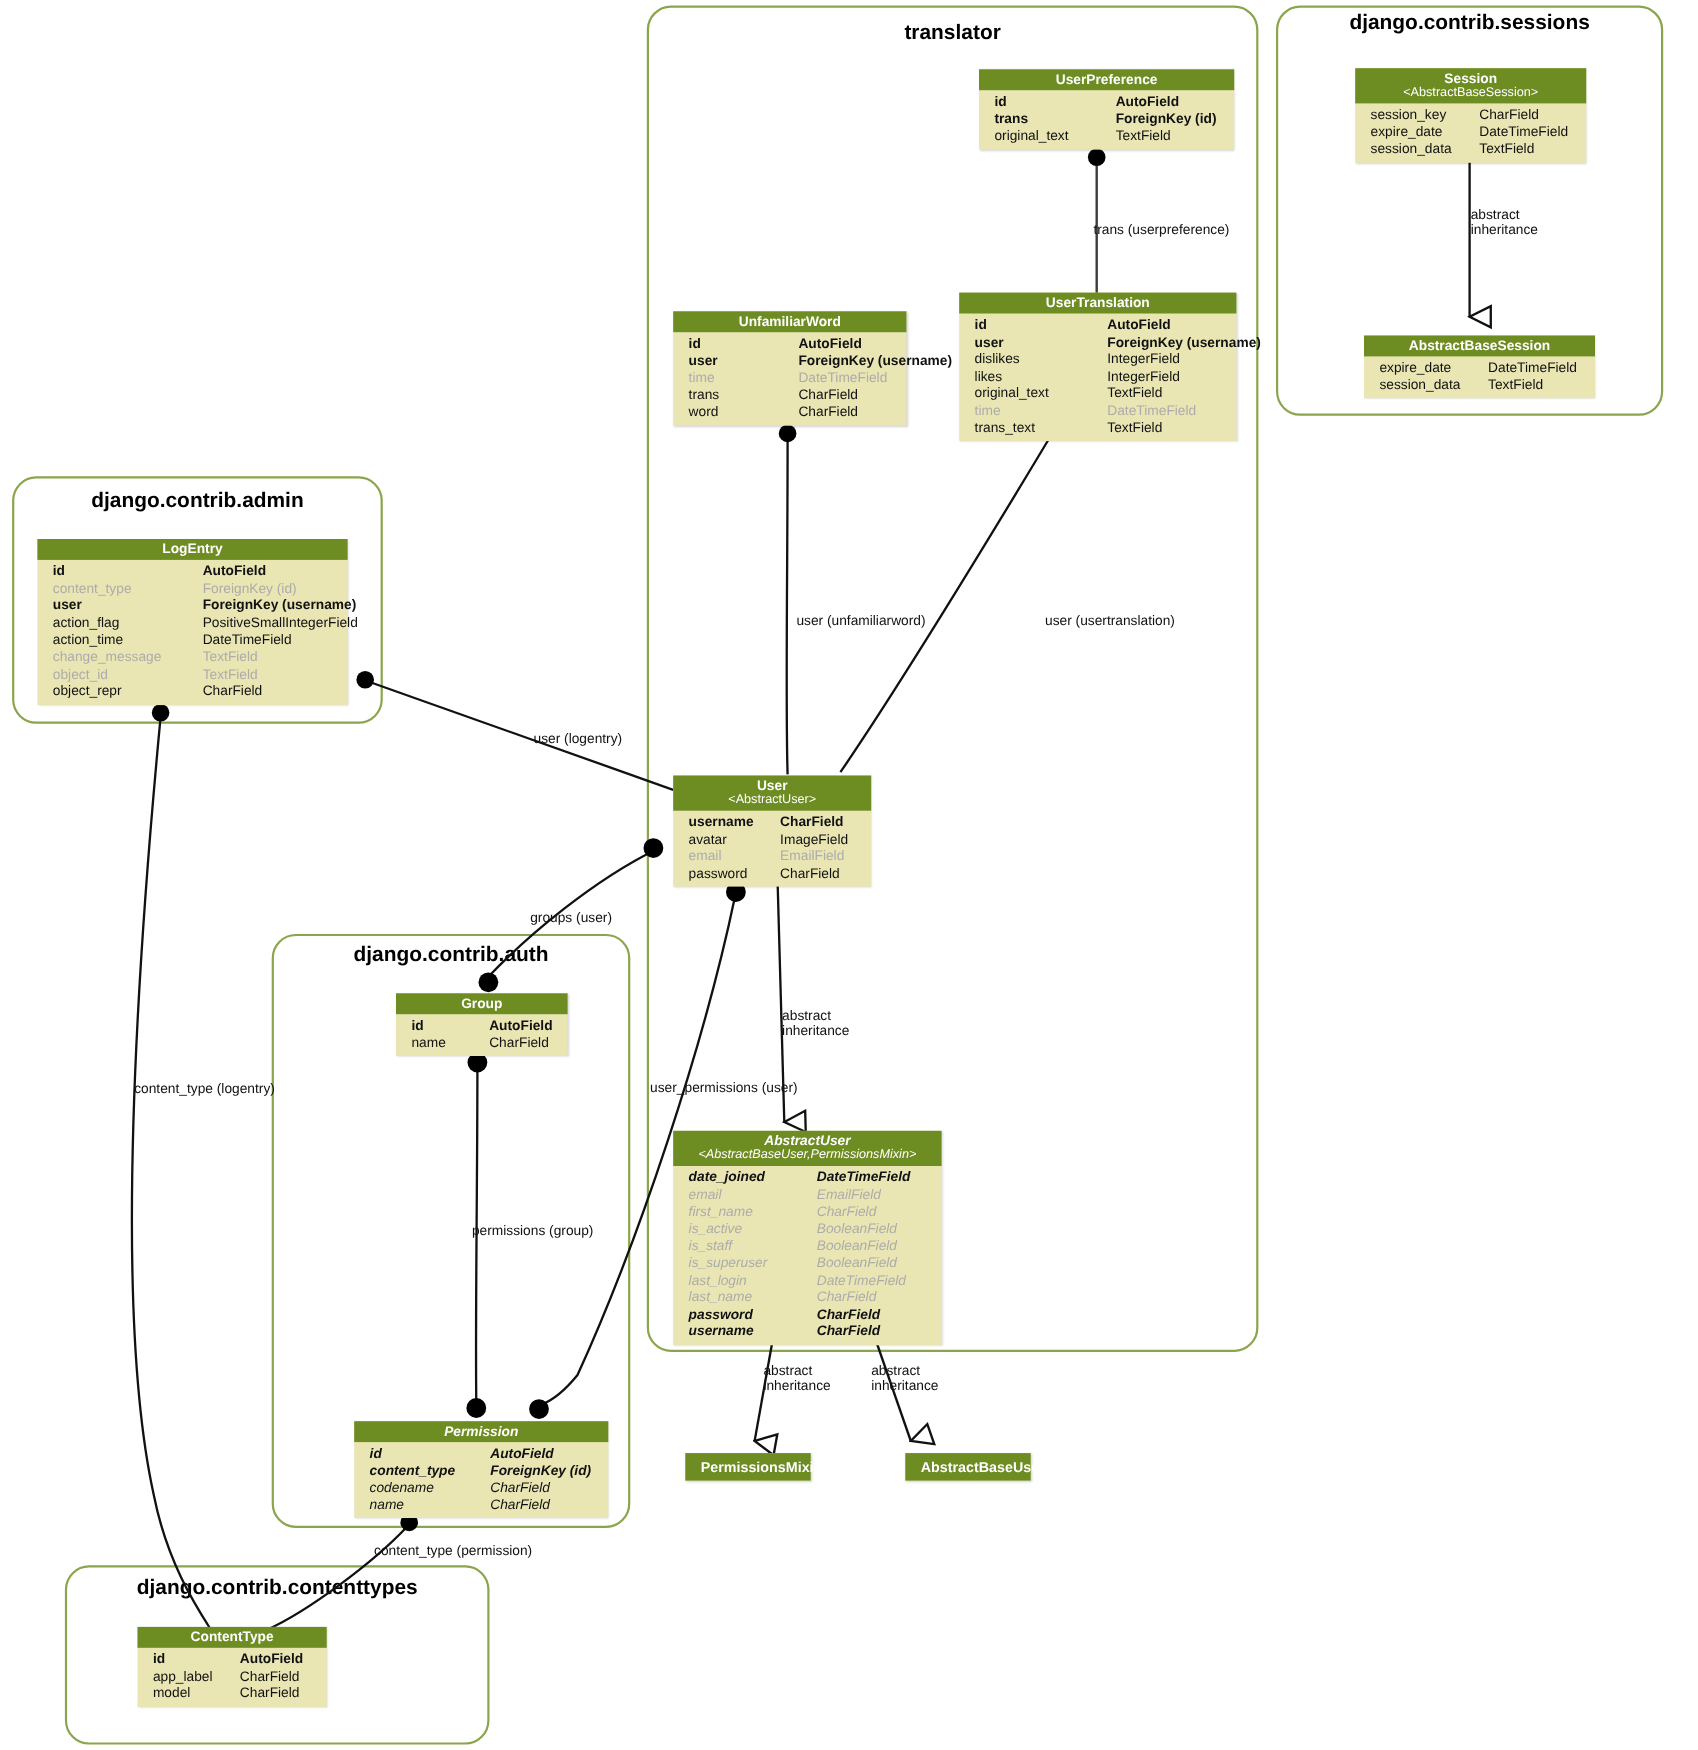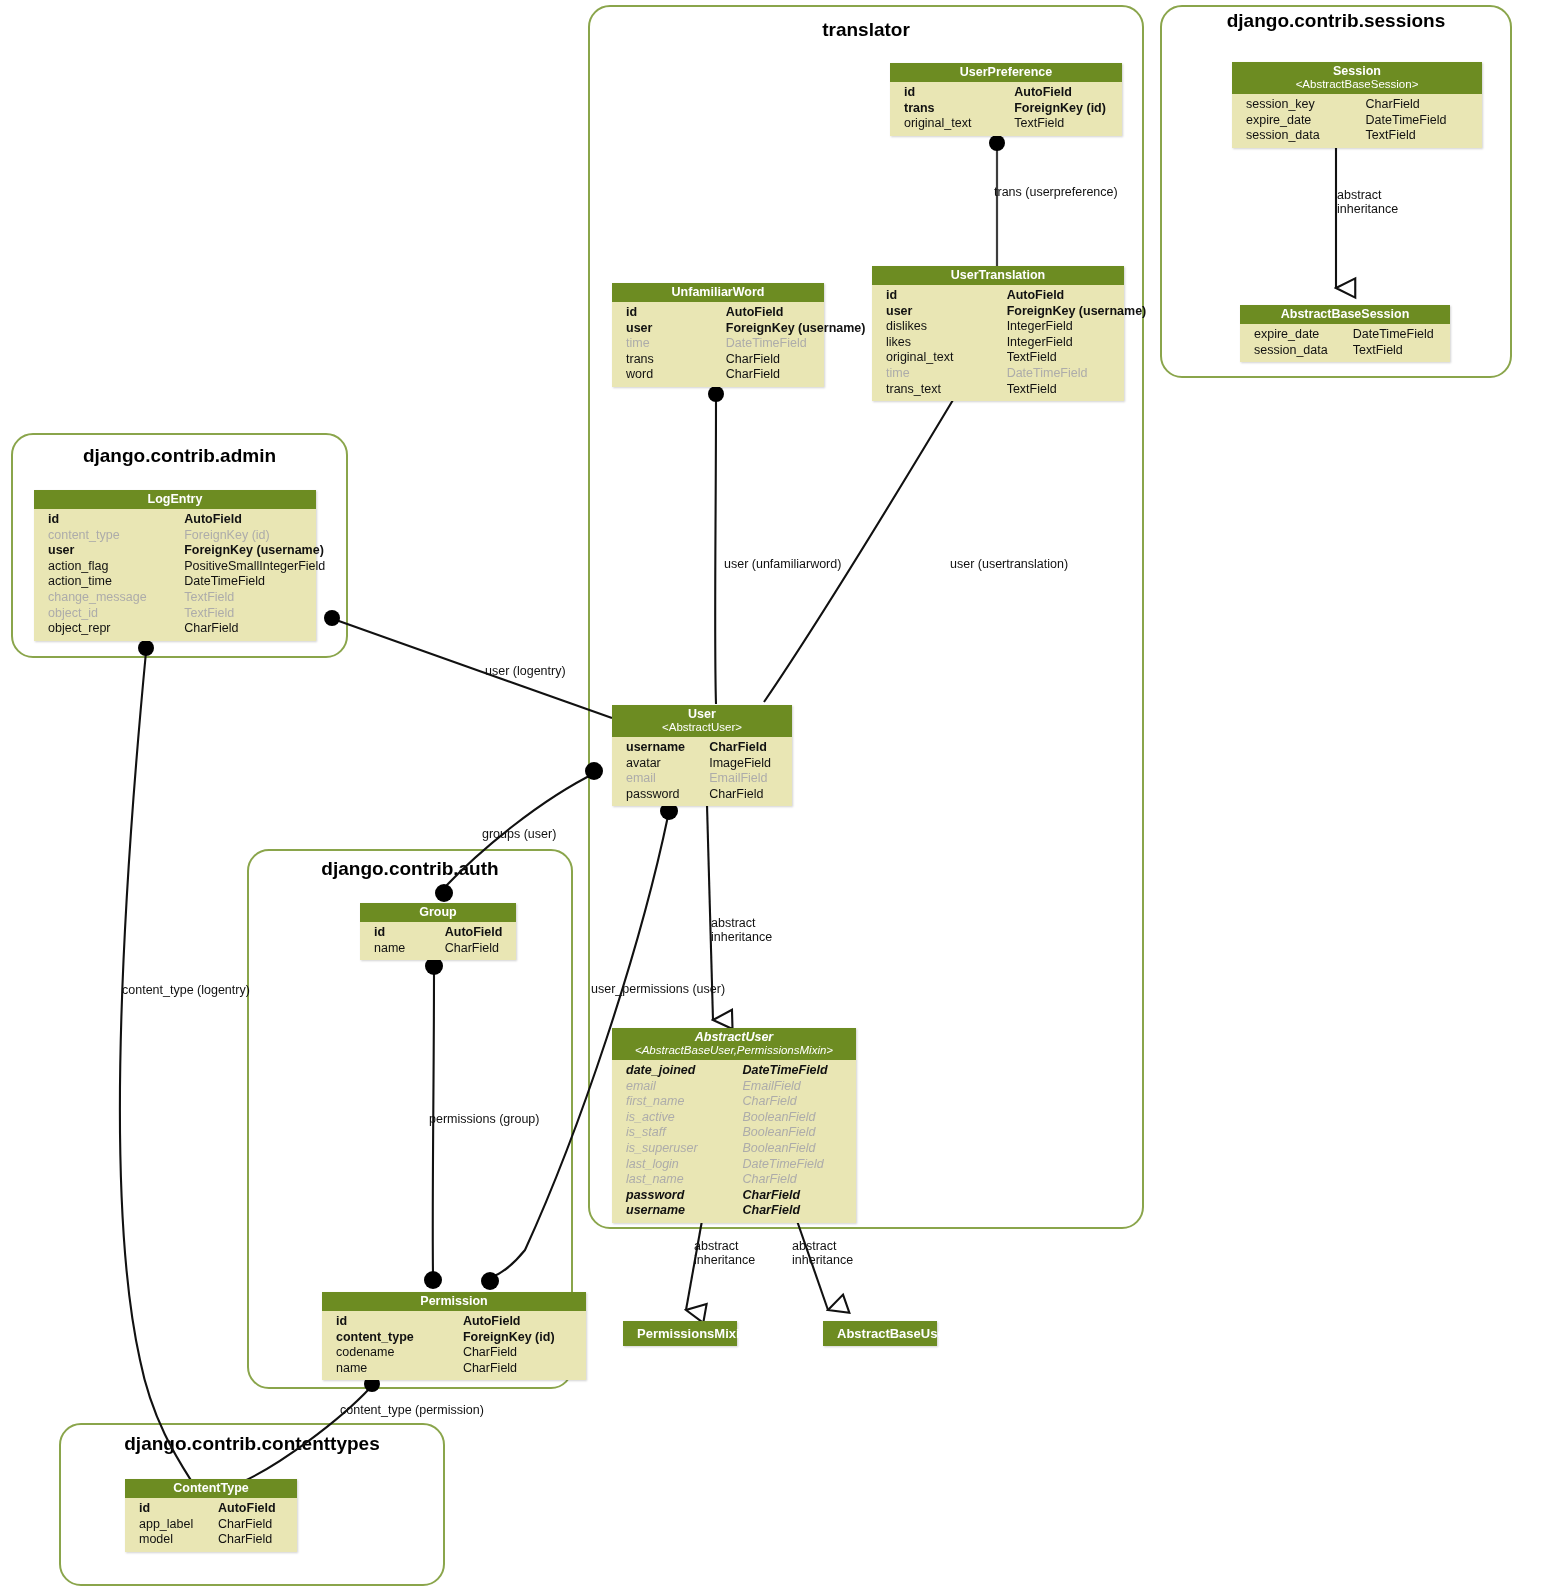--- a/index.html
+++ b/index.html
@@ -170,21 +170,21 @@
 
     <g>
       <path d="M703,1215 L686,1310" stroke="#111111" stroke-width="2.1" fill="none" marker-end="url(#inh-arrow)"></path>
     </g>
 
     <g>
       <path d="M795,1215 L828,1310" stroke="#111111" stroke-width="2.1" fill="none" marker-end="url(#inh-arrow)"></path>
     </g>
   </svg>
 
-  <div class="edge-label" style="left:994px; top:185px;text-align:center;">trans (userpreference)</div>
+  <div class="edge-label" style="left:994px; top:202px;text-align:center;">trans (userpreference)</div>
   <div class="edge-label" style="left:724px; top:557px;">user (unfamiliarword)</div>
   <div class="edge-label" style="left:950px; top:557px;">user (usertranslation)</div>
   <div class="edge-label" style="left:485px; top:664px;">user (logentry)</div>
   <div class="edge-label" style="left:122px; top:983px;">content_type (logentry)</div>
   <div class="edge-label" style="left:482px; top:827px;">groups (user)</div>
   <div class="edge-label" style="left:429px; top:1112px;">permissions (group)</div>
   <div class="edge-label" style="left:591px; top:982px;">user_permissions (user)</div>
   <div class="edge-label" style="left:340px; top:1403px;">content_type (permission)</div>
 
   <div class="edge-label two" style="left:1337px; top:189px;">
@@ -351,21 +351,21 @@
     </div>
 
   <div class="model label-only" style="left:623px; top:1321px; width:114px;">
       <div class="model-head"><span>PermissionsMixin</span></div>
     </div>
 
   <div class="model label-only" style="left:823px; top:1321px; width:114px;">
       <div class="model-head"><span>AbstractBaseUser</span></div>
     </div>
 
-  <div class="model" style="left:1232px; top:62px; width:250px;">
+  <div class="model" style="left:1232px; top:62px; width:210px;">
       <div class="model-head"><span>Session</span><span class="base">&lt;AbstractBaseSession&gt;</span></div>
       <div class="model-body">
         <div class="frow">
           <span class="fname">session_key</span>
           <span class="ftype">CharField</span>
         </div>
         <div class="frow">
           <span class="fname">expire_date</span>
           <span class="ftype">DateTimeField</span>
         </div>
@@ -435,21 +435,21 @@
           <span class="fname">id</span>
           <span class="ftype">AutoField</span>
         </div>
         <div class="frow">
           <span class="fname">name</span>
           <span class="ftype">CharField</span>
         </div>
       </div>
     </div>
 
-  <div class="model" style="left:322px; top:1292px; width:264px;">
+  <div class="model" style="left:322px; top:1292px; width:231px;font-style:italic;">
       <div class="model-head"><span>Permission</span></div>
       <div class="model-body">
         <div class="frow b">
           <span class="fname">id</span>
           <span class="ftype">AutoField</span>
         </div>
         <div class="frow b">
           <span class="fname">content_type</span>
           <span class="ftype">ForeignKey (id)</span>
         </div>

